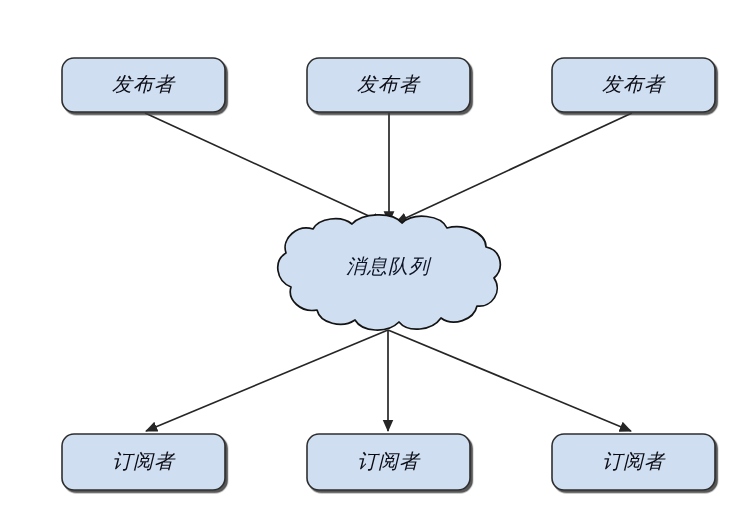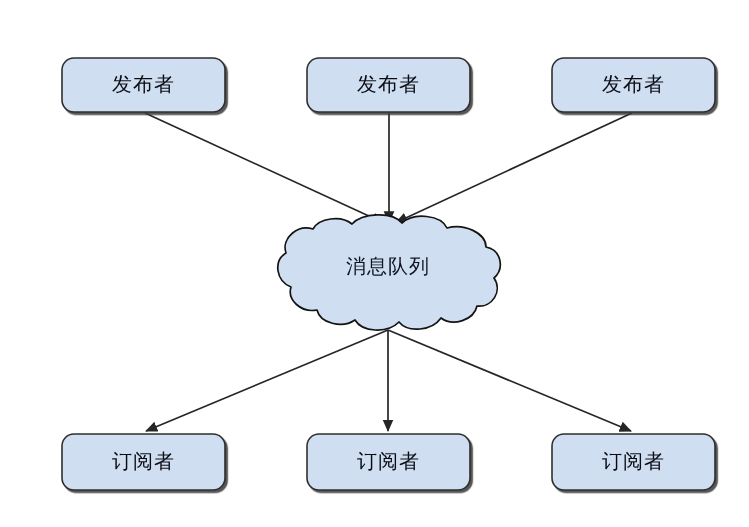--- a/index.html
+++ b/index.html
@@ -11,20 +11,21 @@
     width: 749px;
     height: 527px;
     overflow: hidden;
     font-family: "Liberation Serif", "DejaVu Serif", serif;
   }
   #diagram-root {
     position: relative;
     width: 749px;
     height: 527px;
     background: #ffffff;
+    font-style: italic;
   }
   #diagram-svg {
     position: absolute;
     top: 0;
     left: 0;
     width: 749px;
     height: 527px;
     display: block;
   }
   .node-label {

